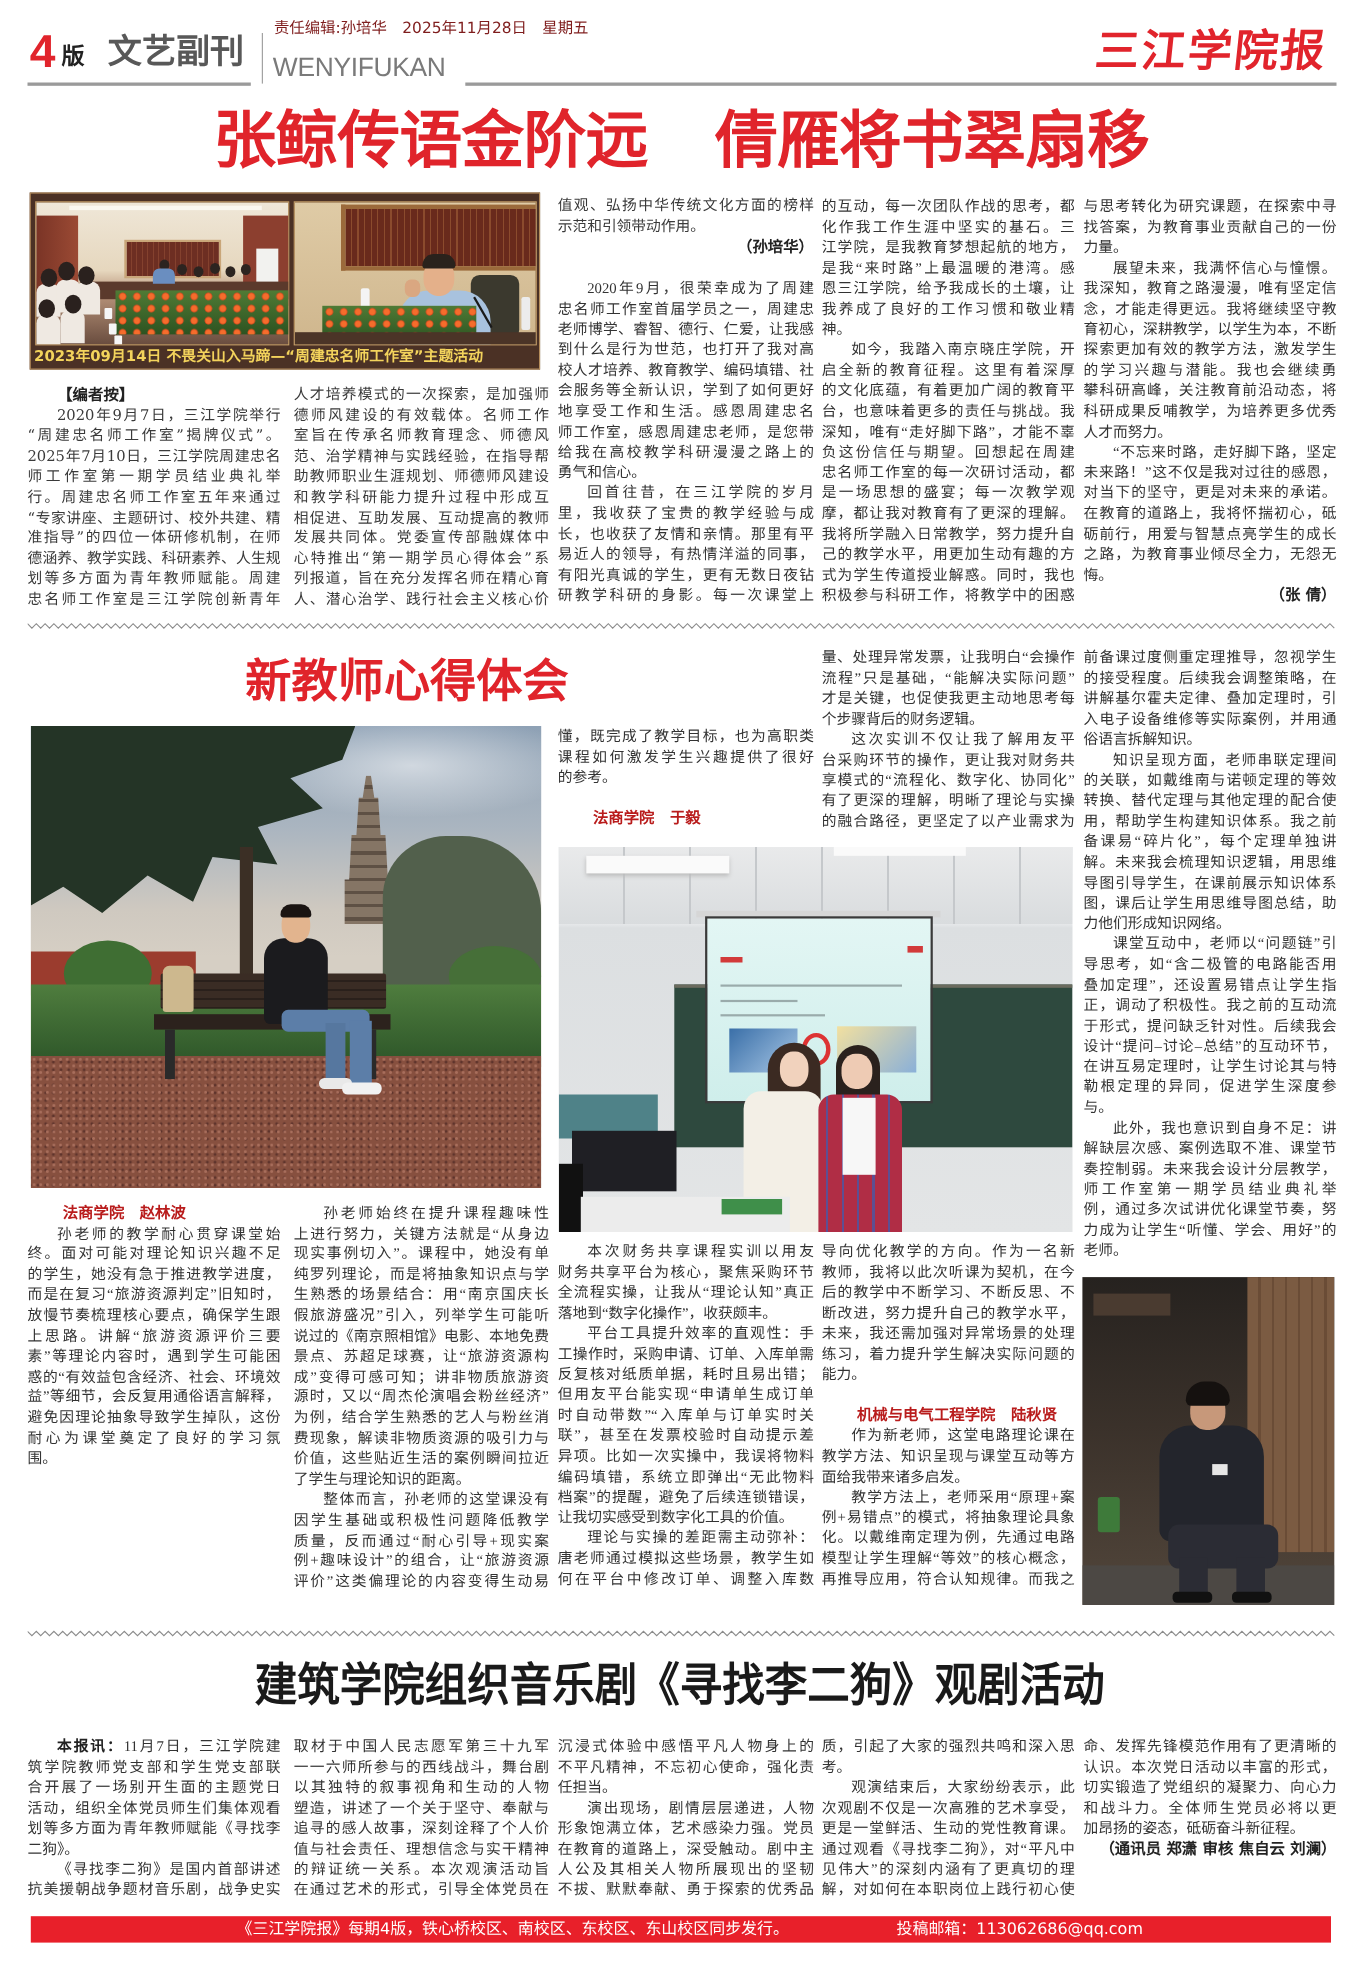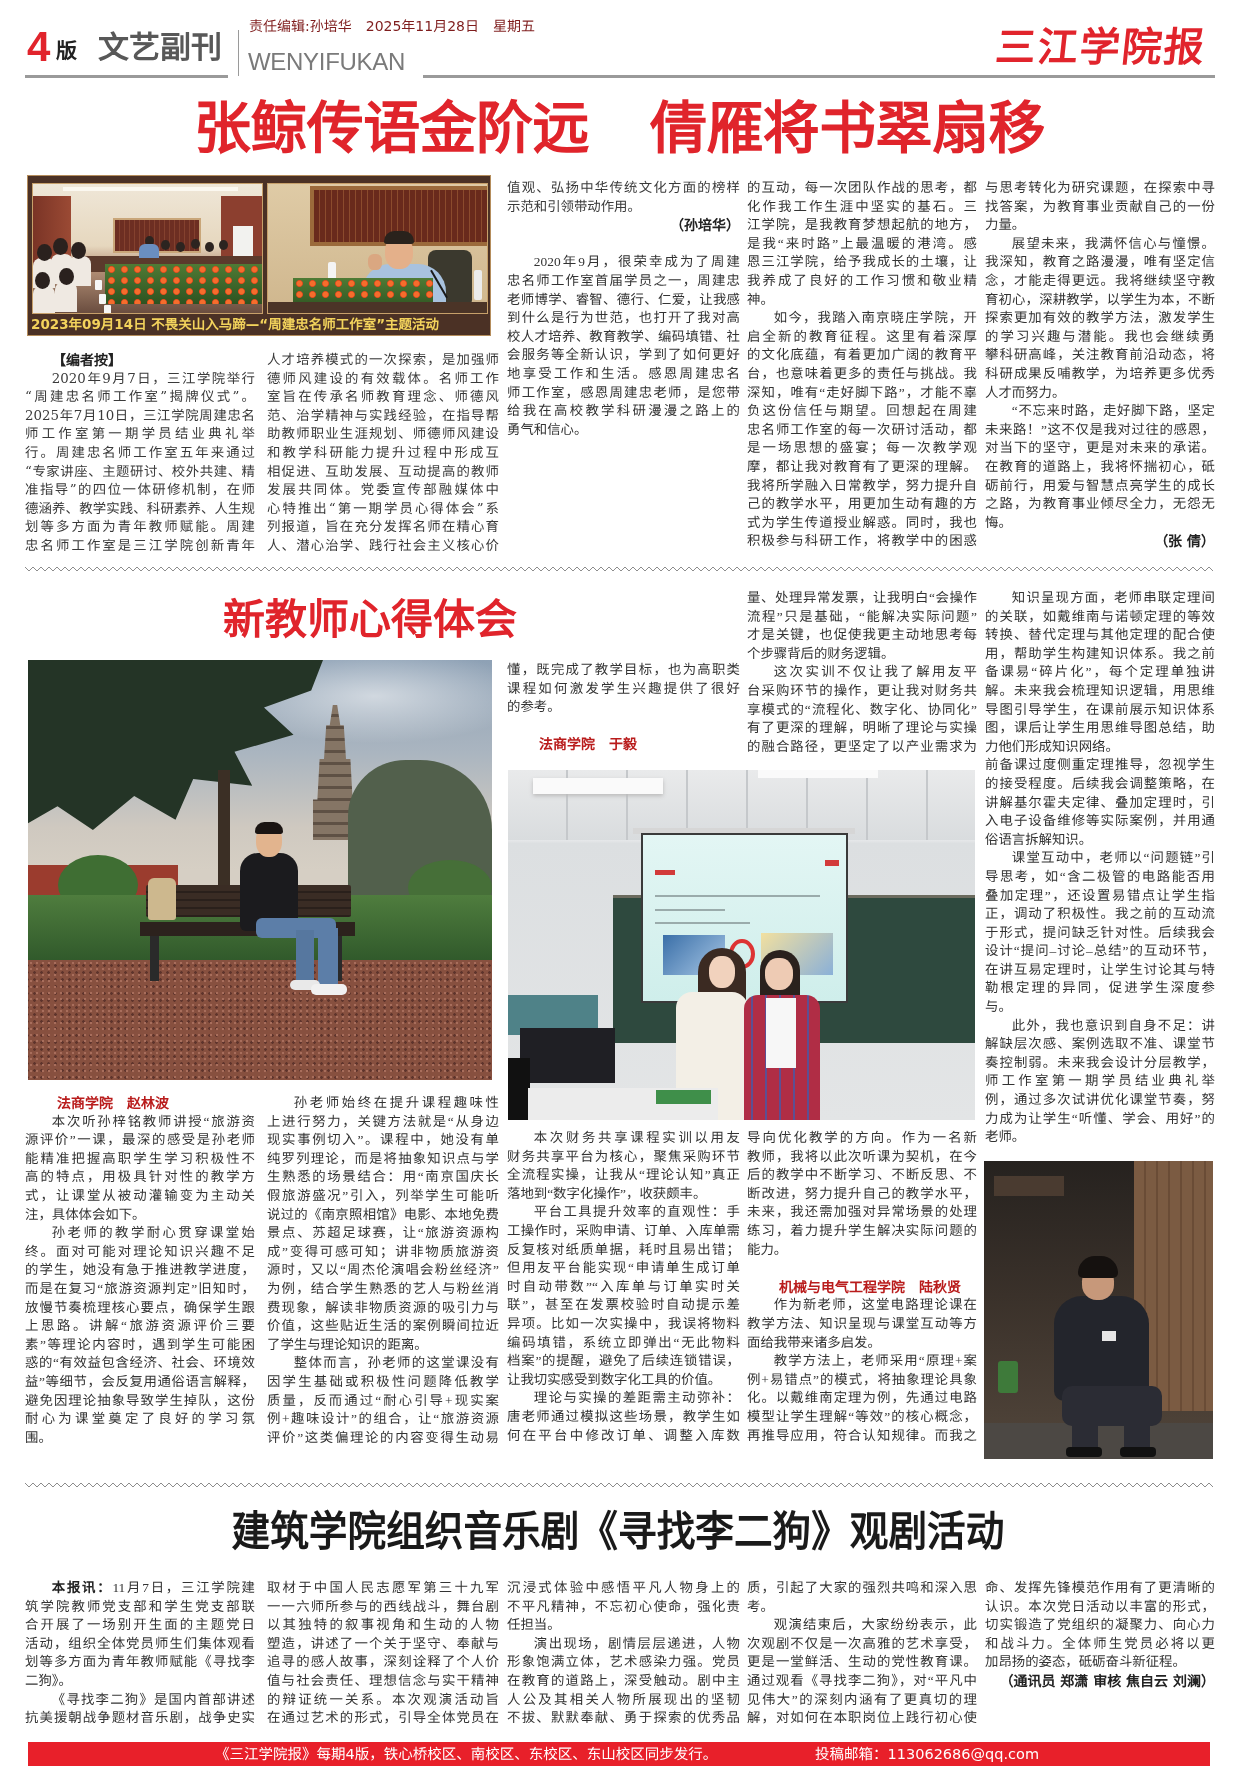--- a/index.html
+++ b/index.html
@@ -270,20 +270,28 @@
       <div class="ln">忠名师工作室首届学员之一，周建忠</div>
       <div class="ln">老师博学、睿智、德行、仁爱，让我感</div>
       <div class="ln">到什么是行为世范，也打开了我对高</div>
       <div class="ln">校人才培养、教育教学、编码填错、社</div>
       <div class="ln">会服务等全新认识，学到了如何更好</div>
       <div class="ln">地享受工作和生活。感恩周建忠名</div>
       <div class="ln">师工作室，感恩周建忠老师，是您带</div>
       <div class="ln">给我在高校教学科研漫漫之路上的</div>
       <div class="ln last">勇气和信心。</div>
     </div>
+    <div class="para">
+      <div class="ln ind">回首往昔，在三江学院的岁月</div>
+      <div class="ln">里，我收获了宝贵的教学经验与成</div>
+      <div class="ln">长，也收获了友情和亲情。那里有平</div>
+      <div class="ln">易近人的领导，有热情洋溢的同事，</div>
+      <div class="ln">有阳光真诚的学生，更有无数日夜钻</div>
+      <div class="ln">研教学科研的身影。每一次课堂上</div>
+    </div>
   </div>
 <div class="col c4 y179">
     <div class="para">
       <div class="ln">的互动，每一次团队作战的思考，都</div>
       <div class="ln">化作我工作生涯中坚实的基石。三</div>
       <div class="ln">江学院，是我教育梦想起航的地方，</div>
       <div class="ln">是我“来时路”上最温暖的港湾。感</div>
       <div class="ln">恩三江学院，给予我成长的土壤，让</div>
       <div class="ln">我养成了良好的工作习惯和敬业精</div>
       <div class="ln last">神。</div>
@@ -430,38 +438,38 @@
     <div class="para">
       <div class="ln ind">这次实训不仅让我了解用友平</div>
       <div class="ln">台采购环节的操作，更让我对财务共</div>
       <div class="ln">享模式的“流程化、数字化、协同化”</div>
       <div class="ln">有了更深的理解，明晰了理论与实操</div>
       <div class="ln">的融合路径，更坚定了以产业需求为</div>
     </div>
   </div>
 <div class="col c5 y589">
     <div class="para">
+      <div class="ln">前备课过度侧重定理推导，忽视学生</div>
+      <div class="ln">的接受程度。后续我会调整策略，在</div>
+      <div class="ln">讲解基尔霍夫定律、叠加定理时，引</div>
+      <div class="ln">入电子设备维修等实际案例，并用通</div>
+      <div class="ln last">俗语言拆解知识。</div>
+    </div>
+    <div class="para">
       <div class="ln ind">知识呈现方面，老师串联定理间</div>
       <div class="ln">的关联，如戴维南与诺顿定理的等效</div>
       <div class="ln">转换、替代定理与其他定理的配合使</div>
       <div class="ln">用，帮助学生构建知识体系。我之前</div>
       <div class="ln">备课易“碎片化”，每个定理单独讲</div>
       <div class="ln">解。未来我会梳理知识逻辑，用思维</div>
       <div class="ln">导图引导学生，在课前展示知识体系</div>
       <div class="ln">图，课后让学生用思维导图总结，助</div>
       <div class="ln last">力他们形成知识网络。</div>
     </div>
     <div class="para">
-      <div class="ln">前备课过度侧重定理推导，忽视学生</div>
-      <div class="ln">的接受程度。后续我会调整策略，在</div>
-      <div class="ln">讲解基尔霍夫定律、叠加定理时，引</div>
-      <div class="ln">入电子设备维修等实际案例，并用通</div>
-      <div class="ln last">俗语言拆解知识。</div>
-    </div>
-    <div class="para">
       <div class="ln ind">课堂互动中，老师以“问题链”引</div>
       <div class="ln">导思考，如“含二极管的电路能否用</div>
       <div class="ln">叠加定理”，还设置易错点让学生指</div>
       <div class="ln">正，调动了积极性。我之前的互动流</div>
       <div class="ln">于形式，提问缺乏针对性。后续我会</div>
       <div class="ln">设计“提问–讨论–总结”的互动环节，</div>
       <div class="ln">在讲互易定理时，让学生讨论其与特</div>
       <div class="ln">勒根定理的异同，促进学生深度参</div>
       <div class="ln last">与。</div>
     </div>
@@ -470,28 +478,20 @@
       <div class="ln">解缺层次感、案例选取不准、课堂节</div>
       <div class="ln">奏控制弱。未来我会设计分层教学，</div>
       <div class="ln">师工作室第一期学员结业典礼举</div>
       <div class="ln">例，通过多次试讲优化课堂节奏，努</div>
       <div class="ln">力成为让学生“听懂、学会、用好”的</div>
       <div class="ln last">老师。</div>
     </div>
   </div>
 <div class="col c1 y1094">
     <div class="byline">法商学院　赵林波</div>
-    <div class="para">
-      <div class="ln ind">本次听孙梓铭教师讲授“旅游资</div>
-      <div class="ln">源评价”一课，最深的感受是孙老师</div>
-      <div class="ln">能精准把握高职学生学习积极性不</div>
-      <div class="ln">高的特点，用极具针对性的教学方</div>
-      <div class="ln">式，让课堂从被动灌输变为主动关</div>
-      <div class="ln last">注，具体体会如下。</div>
-    </div>
     <div class="para">
       <div class="ln ind">孙老师的教学耐心贯穿课堂始</div>
       <div class="ln">终。面对可能对理论知识兴趣不足</div>
       <div class="ln">的学生，她没有急于推进教学进度，</div>
       <div class="ln">而是在复习“旅游资源判定”旧知时，</div>
       <div class="ln">放慢节奏梳理核心要点，确保学生跟</div>
       <div class="ln">上思路。讲解“旅游资源评价三要</div>
       <div class="ln">素”等理论内容时，遇到学生可能困</div>
       <div class="ln">惑的“有效益包含经济、社会、环境效</div>
       <div class="ln">益”等细节，会反复用通俗语言解释，</div>

